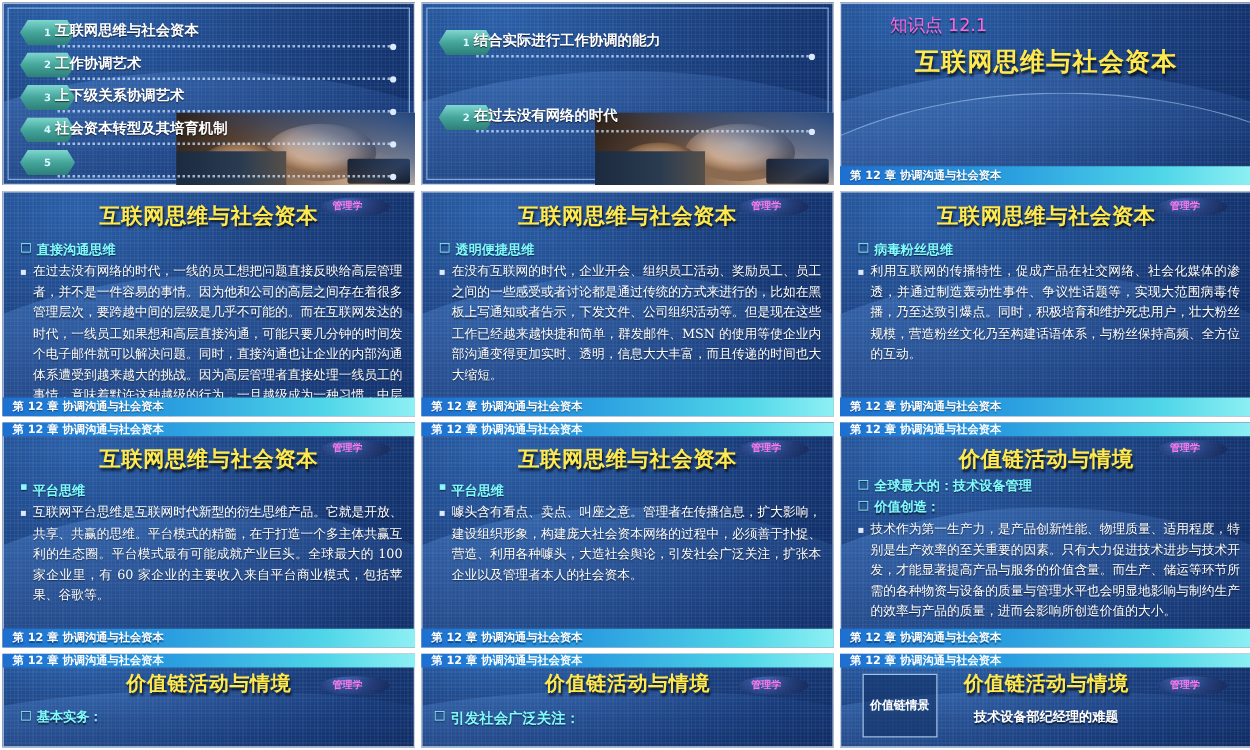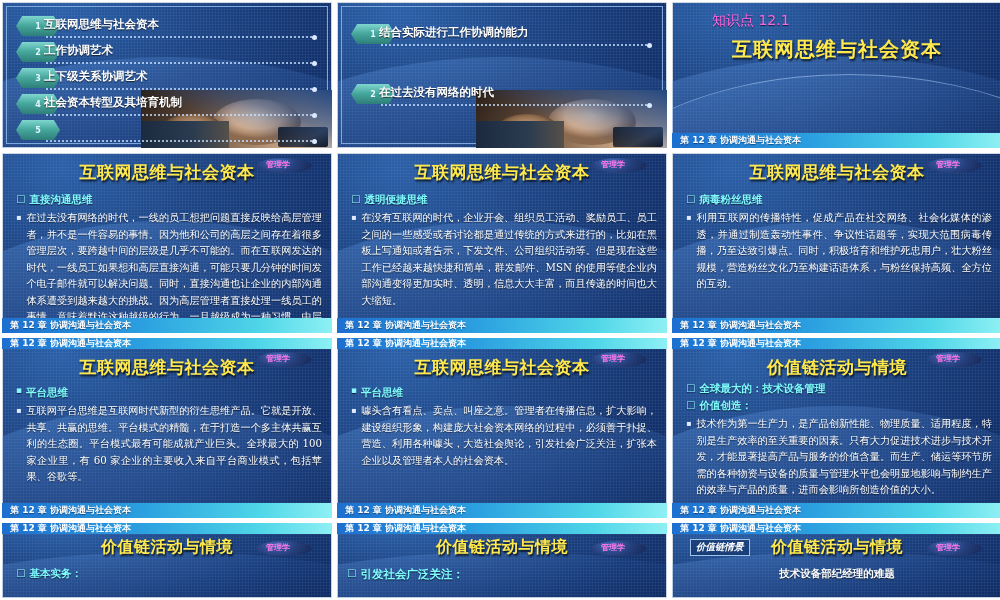--- a/index.html
+++ b/index.html
@@ -104,22 +104,22 @@
   .para{display:flex;gap:5px;align-items:flex-start;}
   .para .dot{flex:0 0 auto;font-size:8px;line-height:1.9;color:#dfe9ff;}
   .para p{margin:0;font-size:10.2px;line-height:1.62;color:#ffffff;
           font-family:"DejaVu Serif","Liberation Serif",serif;
           text-align:justify;text-shadow:0 1px 1px rgba(0,0,0,.55);}
 
   
   .clip .ctitle{top:14px;font-size:16px;}
   .clip .body{top:44px;}
   .scenario{position:absolute;left:18px;top:16px;z-index:6;
-            border:1px solid #9fc2ea;padding:1px 5px;
-            font-size:9.5px;font-weight:bold;color:#ffffff;background:rgba(12,40,90,.5);font-style:italic;}
+            border:1px solid #9fc2ea;padding:18px 5px;
+            font-size:9.5px;font-weight:bold;color:#ffffff;background:rgba(12,40,90,.5);}
   .subline{position:absolute;left:0;right:0;top:44px;text-align:center;z-index:6;
            font-size:10.5px;font-weight:bold;color:#ffffff;
            text-shadow:0 1px 1px rgba(0,0,0,.6);}
 </style>
 </head>
 <body>
 
 <div class="grid">
 
   <div class="slide tslide">

